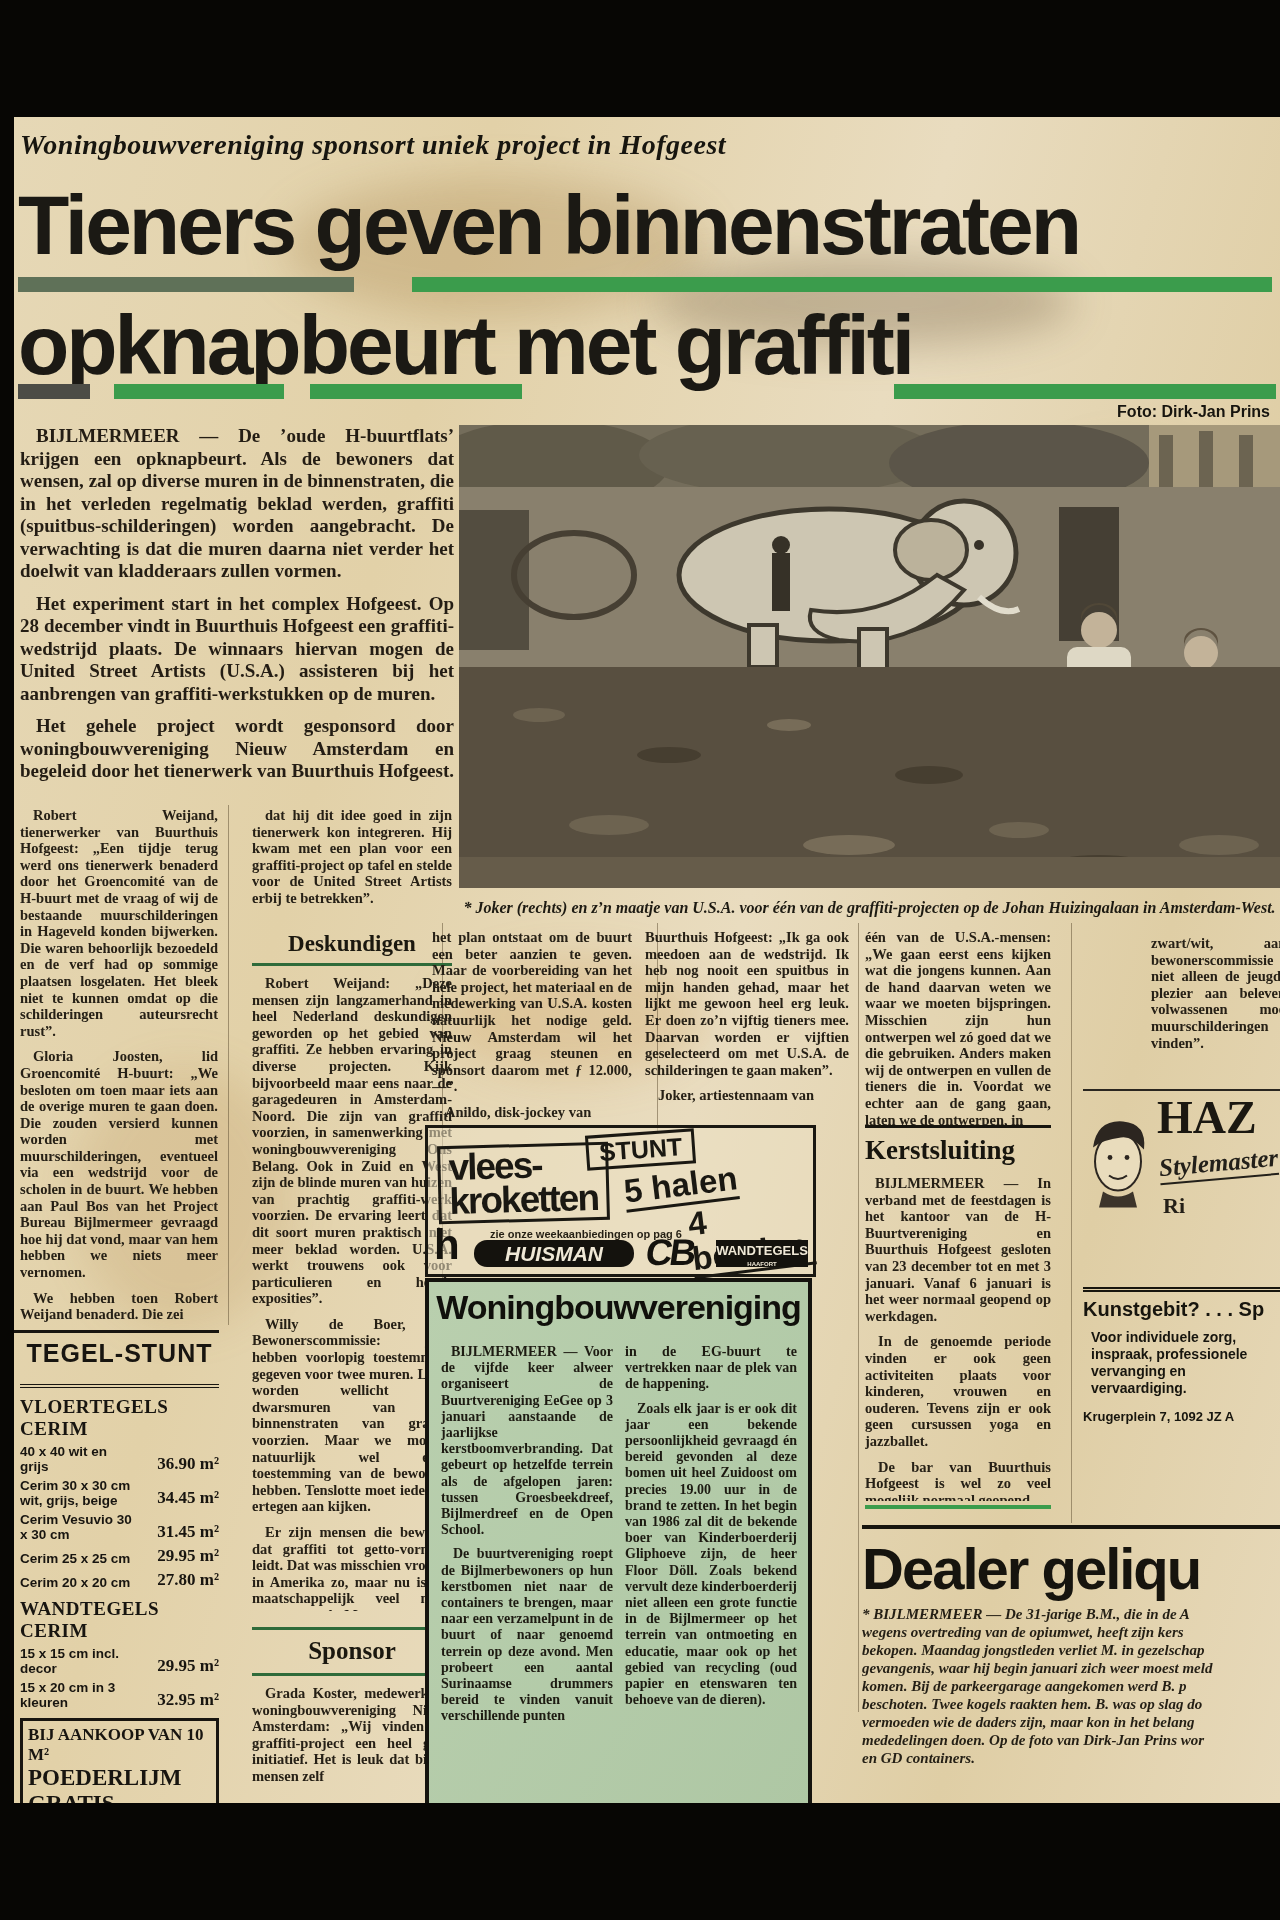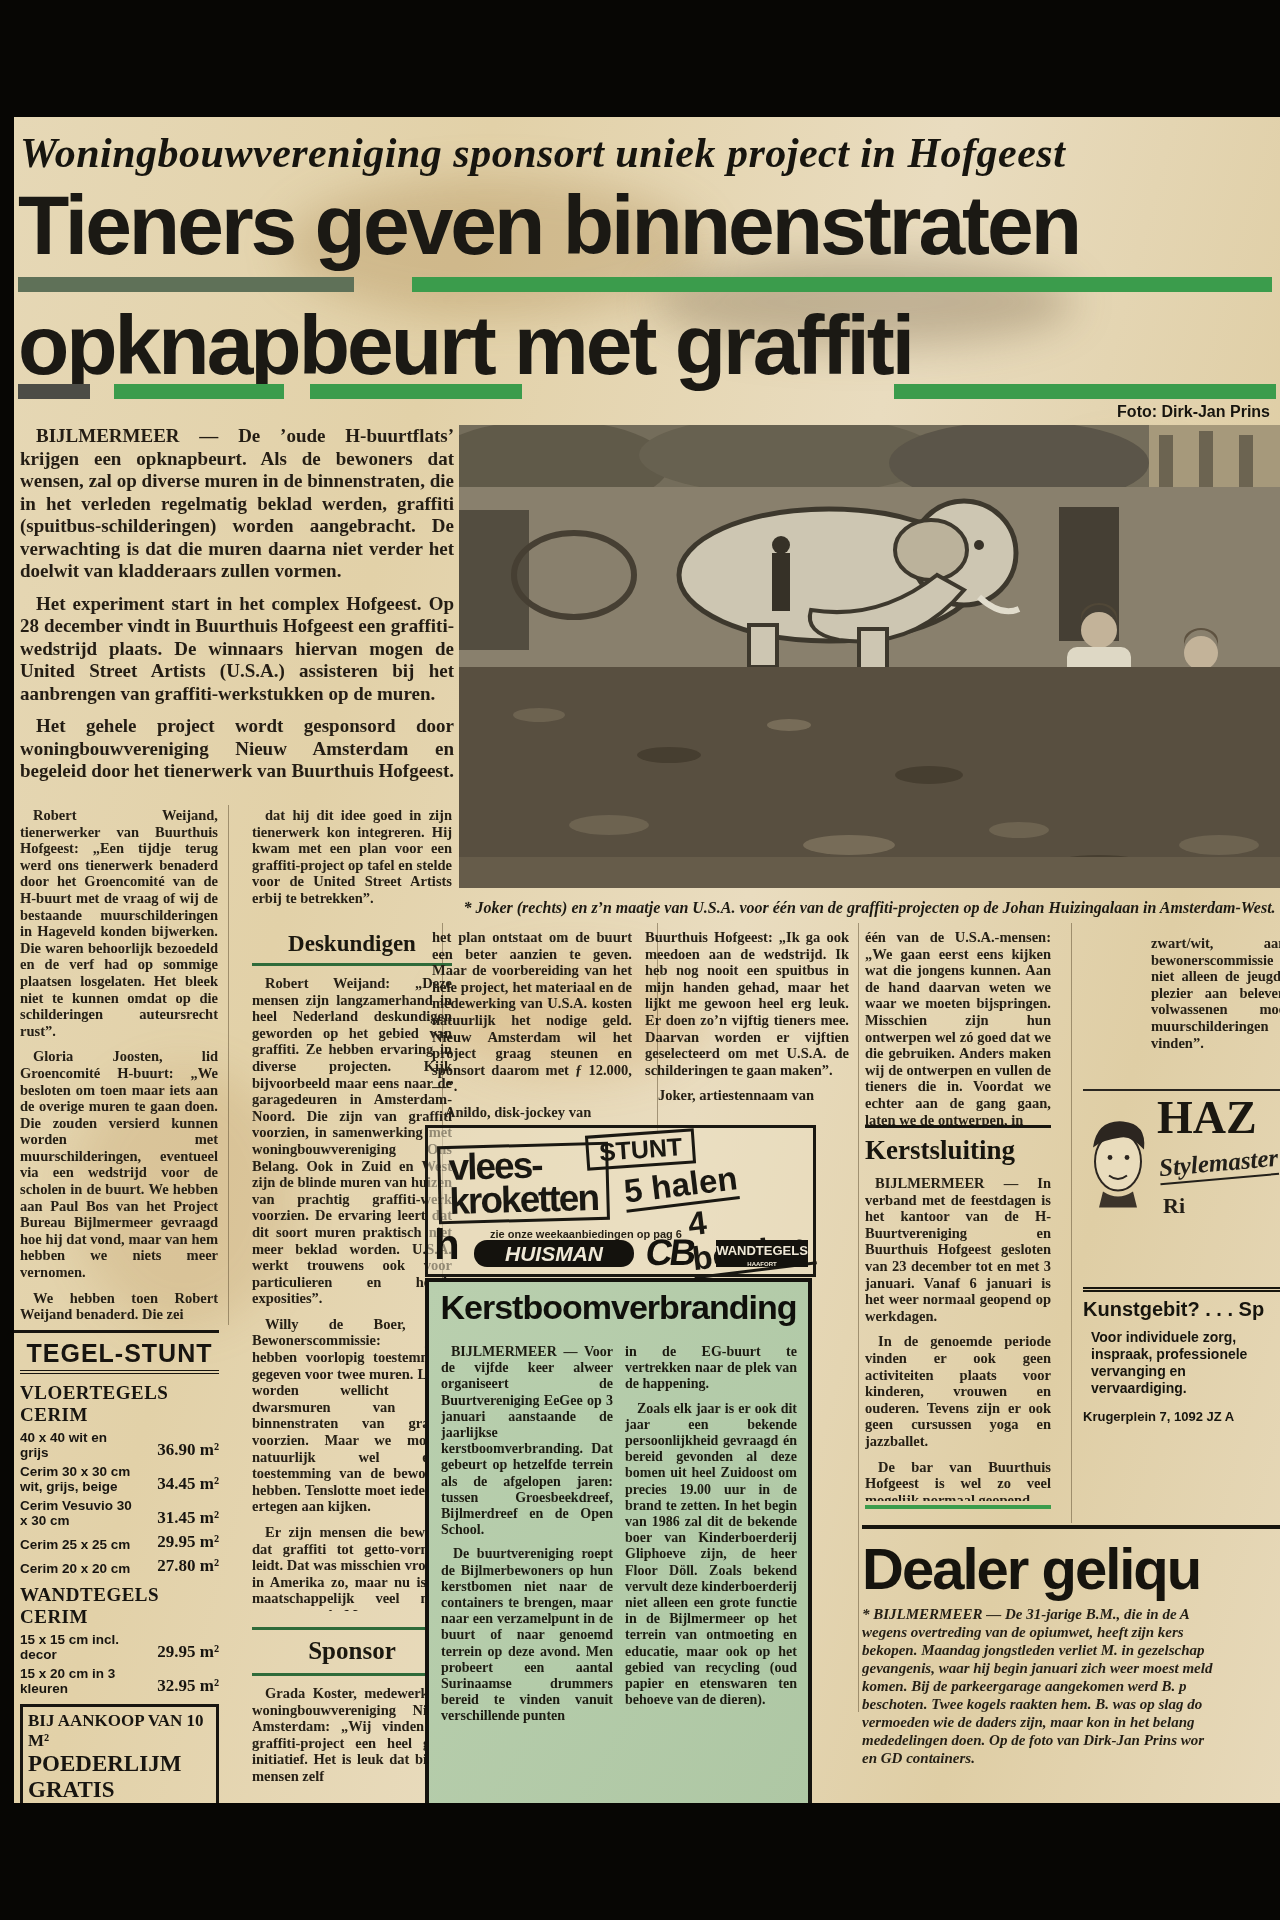--- a/index.html
+++ b/index.html
@@ -4,38 +4,38 @@
 <style>
   html,body{margin:0;padding:0;}
   #stage{position:relative;width:1280px;height:1920px;background:#070604;overflow:hidden;
          font-family:"Liberation Serif", serif;}
   #paper{position:absolute;left:14px;top:117px;width:1266px;height:1686px;overflow:hidden;
          background:linear-gradient(105deg,#e6d8b6 0%,#e2d1a8 28%,#e9dcbf 55%,#dfcea5 80%,#e7d9ba 100%);}
   .stain{position:absolute;border-radius:50%;filter:blur(20px);pointer-events:none;}
   .abs{position:absolute;}
   
   .kicker{font-family:"Liberation Serif",serif;font-style:italic;font-weight:bold;
-          font-size:42px;color:#17150f;white-space:nowrap;letter-spacing:.5px;}
+          font-size:28px;color:#17150f;white-space:nowrap;letter-spacing:.5px;}
   .h1{font-family:"Liberation Sans",sans-serif;font-weight:bold;font-size:84px;line-height:1;
       color:#1b1914;letter-spacing:-3px;white-space:nowrap;}
   .bar{position:absolute;height:15px;}
   .credit{font-family:"Liberation Sans",sans-serif;font-weight:bold;font-size:16px;color:#17150f;}
   
   .lead{font-size:19px;line-height:22.5px;font-weight:bold;text-align:justify;color:#241d14;}
   .lead p{margin:0 0 10px 0;text-indent:16px;}
   .bodycol{font-size:14.5px;line-height:16.6px;font-weight:bold;text-align:justify;color:#262016;overflow:hidden;}
   .bodycol p{margin:0 0 9px 0;text-indent:13px;}
   .caption{font-style:italic;font-weight:bold;font-size:16px;text-align:center;color:#1d1a12;}
   .subhead{font-family:"Liberation Serif",serif;font-weight:bold;font-size:23px;text-align:center;color:#1b180f;}
   .grule{background:#2f6b3a;height:3px;}
   .vline{position:absolute;width:1px;background:rgba(92,76,48,.5);}
   
   .tegel{font-family:"Liberation Sans",sans-serif;color:#181510;}
   .tegel-title{font-size:25px;font-weight:bold;text-align:center;letter-spacing:1px;
-               border-bottom:4px double #181510;padding-bottom:2px;}
+               border-bottom:4px double #181510;padding-bottom:16px;}
   .tegel-sec{font-family:"Liberation Serif",serif;font-size:19px;font-weight:bold;letter-spacing:.5px;margin:8px 0 4px 0;}
   .trow{display:flex;justify-content:space-between;align-items:flex-end;margin:4px 0;}
   .trow .lb{font-size:13.5px;font-weight:bold;width:118px;line-height:15px;}
   .trow .pr{font-family:"Liberation Serif",serif;font-size:17px;font-weight:bold;white-space:nowrap;}
   .promo{border:3px solid #181510;text-align:left;padding:4px 5px;margin-top:8px;
          font-family:"Liberation Serif",serif;font-weight:bold;}
   
   .vlees{background:rgba(235,224,195,.55);border:3px solid #1a1812;}
   .vl-prod{position:absolute;border:3px solid #1a1812;padding:2px 8px;transform:rotate(-1.5deg);
            font-family:"Liberation Sans",sans-serif;font-weight:bold;font-size:37px;line-height:.92;
@@ -205,21 +205,21 @@
       <div class="abs" style="left:6px;top:96px;font-family:'Liberation Sans',sans-serif;font-weight:bold;font-size:42px;color:#14120d;line-height:1;">h</div>
       <div class="logo-black" style="left:46px;top:112px;width:160px;height:27px;border-radius:13px;font-size:21px;font-style:italic;line-height:27px;">HUISMAN</div>
       <div class="abs" style="left:218px;top:104px;font-family:'Liberation Sans',sans-serif;font-weight:bold;font-size:37px;color:#14120d;letter-spacing:-3px;transform:skewX(-8deg);">CB</div>
       <div class="logo-black" style="left:288px;top:112px;width:92px;height:27px;font-size:13px;line-height:22px;">
         <span>WANDTEGELS</span>
         <div style="font-size:6px;line-height:4px;">HAAFORT</div>
       </div>
     </div>
 
     <div class="abs kerstblok" style="left:411px;top:1161px;width:379px;height:543px;">
-      <div class="kerst-h" style="margin-top:6px;">Kerstboomverbranding</div>
+      <div class="kerst-h" style="margin-top:6px;">Woningbouwvereniging</div>
       <div class="kcol" style="left:12px;top:62px;width:172px;height:470px;">
         <p style="text-indent:10px;">BIJLMERMEER — Voor de vijfde keer alweer organiseert de Buurtvereniging EeGee op 3 januari aanstaande de jaarlijkse kerstboomverbranding. Dat gebeurt op hetzelfde terrein als de afgelopen jaren: tussen Groesbeekdreef, Bijlmerdreef en de Open School.</p>
         <p>De buurtvereniging roept de Bijlmerbewoners op hun kerstbomen niet naar de containers te brengen, maar naar een verzamelpunt in de buurt of naar genoemd terrein op deze avond. Men probeert een aantal Surinaamse drummers bereid te vinden vanuit verschillende punten</p>
       </div>
       <div class="kcol" style="left:196px;top:62px;width:172px;height:470px;">
         <p style="text-indent:0;">in de EG-buurt te vertrekken naar de plek van de happening.</p>
         <p>Zoals elk jaar is er ook dit jaar een bekende persoonlijkheid gevraagd én bereid gevonden al deze bomen uit heel Zuidoost om precies 19.00 uur in de brand te zetten. In het begin van 1986 zal dit de bekende boer van Kinderboerderij Gliphoeve zijn, de heer Floor Döll. Zoals bekend vervult deze kinderboerderij niet alleen een grote functie in de Bijlmermeer op het terrein van ontmoeting en educatie, maar ook op het gebied van recycling (oud papier en etenswaren ten behoeve van de dieren).</p>
       </div>
     </div>
 

